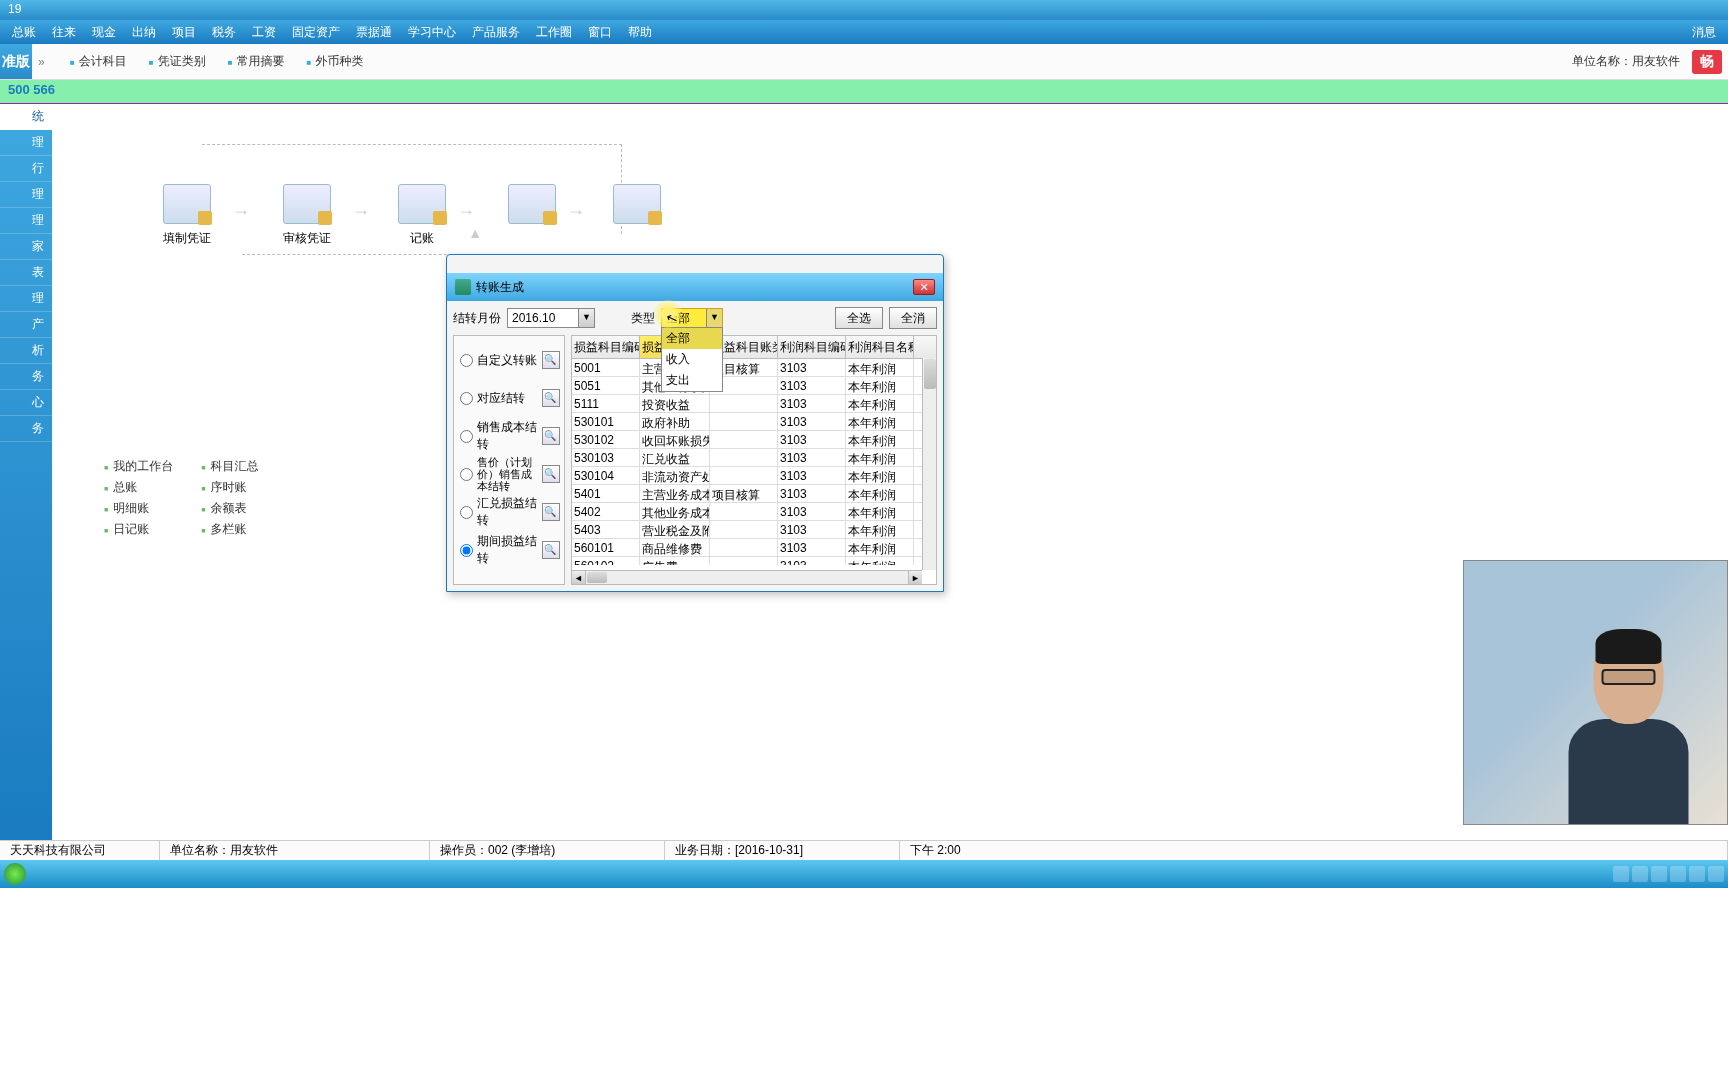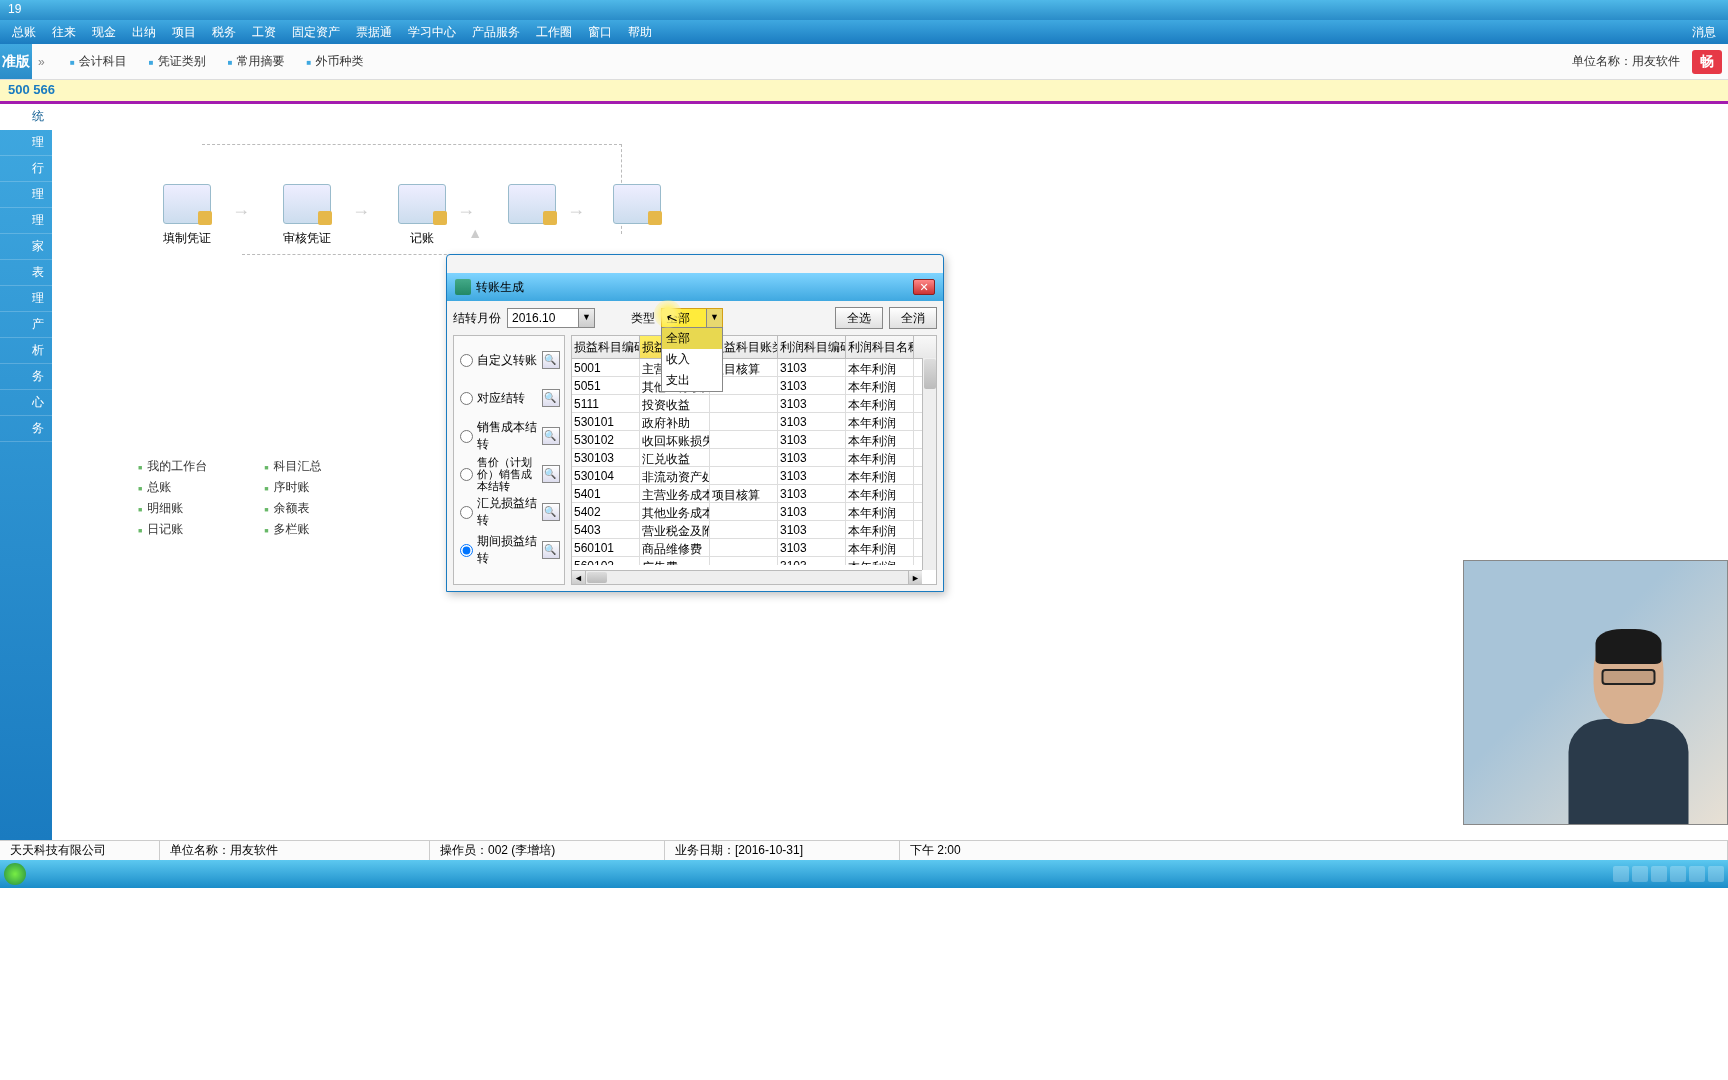--- a/index.html
+++ b/index.html
@@ -12,38 +12,38 @@
 
 .subbar { height: 36px; background: #fbfbfb; border-bottom: 1px solid #ddd; display: flex; align-items: center; }
 .brand { width: 32px; height: 100%; background: linear-gradient(#3fa8e0,#2a8cc8); color: #fff; font-size: 14px; display: flex; align-items: center; justify-content: center; font-weight: bold; }
 .toggle { width: 18px; color: #888; padding: 0 6px; }
 .sublinks { display: flex; gap: 22px; margin-left: 20px; }
 .sublinks span { color: #333; }
 .sublinks span::before { content: "■"; color: #3fa8e0; font-size: 8px; margin-right: 4px; }
 .company-label { margin-left: auto; margin-right: 12px; color: #333; }
 .logo-right { width: 30px; height: 24px; background: #e63946; border-radius: 3px; margin-right: 6px; display:flex; align-items:center; justify-content:center; color:#fff; font-size:14px; font-weight:bold;}
 
-.phone { height: 24px; background: #fef9c3; padding: 2px 8px; font-size: 13px; font-weight: bold; color: #1a7bc0; border-bottom:3px solid #a21caf; }
+.phone { height: 24px; background: #86efac; padding: 2px 8px; font-size: 13px; font-weight: bold; color: #1a7bc0; border-bottom:1px solid #a21caf; }
 
 .main { display: flex; height: 736px; background: #fff; }
 .sidenav { width: 52px; background: linear-gradient(#3fa8e0,#1a7bc0); }
 .sidenav div { height: 26px; color: #fff; text-align: right; padding: 4px 8px; border-bottom: 1px solid rgba(255,255,255,0.2); cursor:pointer;}
 .sidenav div.active { background: #fff; color: #0a5a90; }
 
 .canvas { flex: 1; position: relative; padding: 30px 60px; }
 .flow { position: relative; height: 220px; }
 .flowbox { position: absolute; left: 90px; top: 10px; width: 420px; height: 90px; border: 1px dashed #bbb; border-bottom: none; border-left: none; }
 .flownode { position: absolute; text-align: center; width: 70px; }
 .flownode .icon { width: 48px; height: 40px; margin: 0 auto 6px; background: linear-gradient(#eef,#cde); border: 1px solid #9bc; border-radius: 3px; position:relative; }
 .flownode .icon::after{content:"";position:absolute;right:-2px;bottom:-2px;width:14px;height:14px;background:#e6b84a;border-radius:2px;}
 .arrow { position: absolute; width: 40px; height: 14px; color: #ccc; font-size: 18px; }
 .flowback { position: absolute; left: 130px; top: 120px; width: 230px; height: 1px; border-top:1px dashed #bbb; }
 .flowback::before{content:"▲";position:absolute;right:-10px;top:-30px;color:#ccc;font-size:14px;}
 
-.bottom-links { position: absolute; left: 86px; top: 350px; display: flex; gap: 57px; }
+.bottom-links { position: absolute; left: 52px; top: 350px; display: flex; gap: 28px; }
 .bottom-links .col div { margin: 4px 0; color: #333; }
 .bottom-links .col div::before { content: "■"; color: #68b868; font-size: 7px; margin-right: 5px; }
 
 
 .dialog { position: absolute; left: 446px; top: 254px; width: 498px; background: #f4f4f4; border: 1px solid #1a7bc0; border-radius: 4px 4px 0 0; box-shadow: 2px 3px 8px rgba(0,0,0,0.25); }
 .dlg-title { height: 28px; background: linear-gradient(#7fd4ff,#3fa8e0); padding: 4px 8px; color: #000; display: flex; align-items: center; margin-top: 18px; }
 .dlg-title .t-icon { width: 16px; height: 16px; background: linear-gradient(#4a8,#286); margin-right: 5px; border-radius:2px;}
 .dlg-close { margin-left: auto; width: 22px; height: 16px; background: linear-gradient(#f88,#c33); color: #fff; text-align: center; line-height: 15px; font-size: 11px; border-radius: 2px; cursor: pointer; border:1px solid #822;}
 
 .dlg-body { padding: 6px; }

